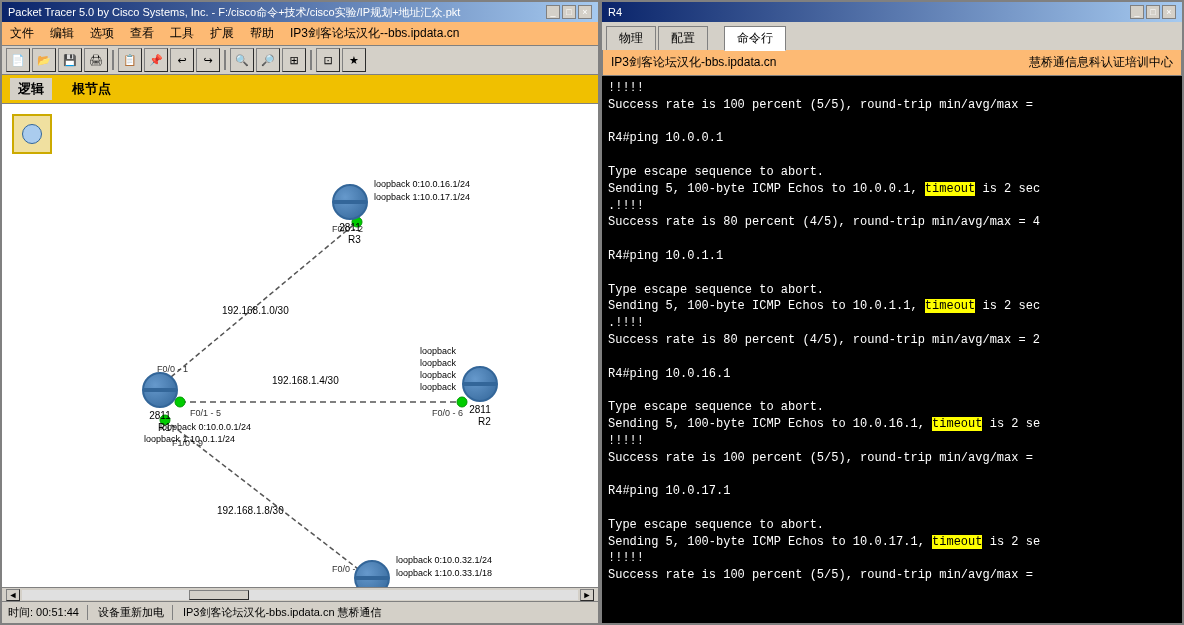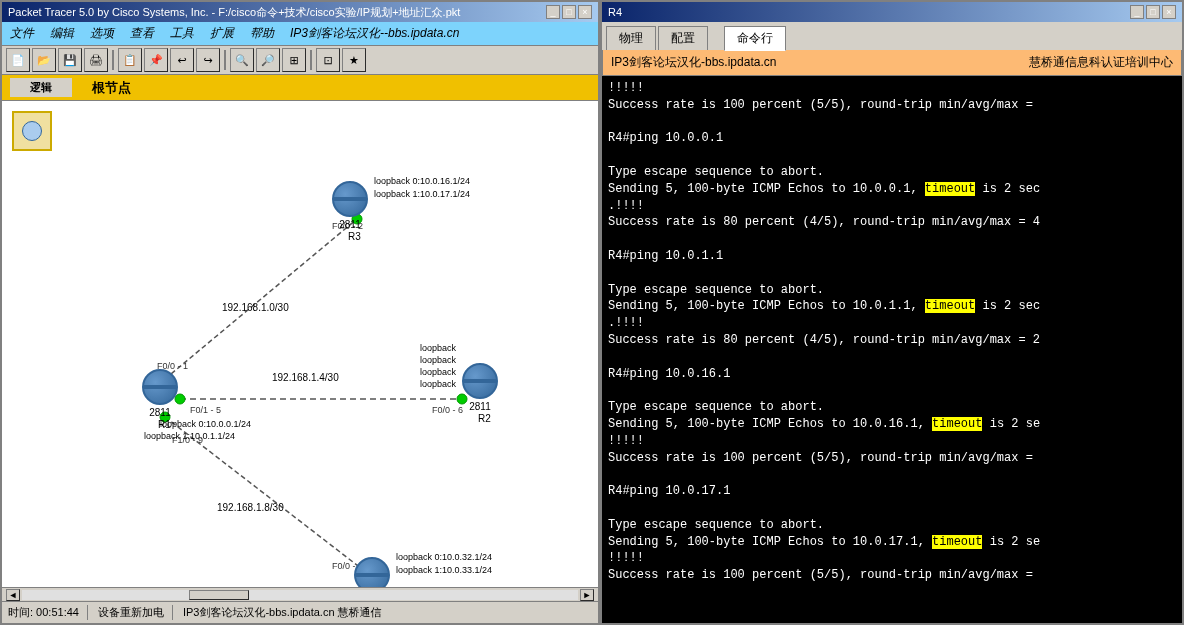--- a/index.html
+++ b/index.html
@@ -58,27 +58,26 @@
       border: 1px solid #808080;
       font-size: 9px;
       display: flex;
       align-items: center;
       justify-content: center;
       cursor: pointer;
     }
 
     
     .menu-bar {
-      background: #7dd3fc;
+      background: #fdba74;
       padding: 2px 4px;
       display: flex;
       gap: 8px;
       font-size: 12px;
       border-bottom: 1px solid #808080;
-      font-style: italic;
     }
     .menu-item {
       padding: 1px 4px;
       cursor: pointer;
     }
 
     
     .toolbar {
       background: #d4d0c8;
       padding: 2px 4px;
@@ -287,21 +286,21 @@
     <div class="toolbar-sep"></div>
     <div class="toolbar-btn">🔍</div>
     <div class="toolbar-btn">🔎</div>
     <div class="toolbar-btn">⊞</div>
     <div class="toolbar-sep"></div>
     <div class="toolbar-btn">⊡</div>
     <div class="toolbar-btn">★</div>
   </div>
 
   <div class="logic-bar">
-    <span style="background:#d4d0c8; padding:2px 20px; font-size:11px;">逻辑</span>
+    <span style="background:#d4d0c8; padding:2px 8px; font-size:13px;">逻辑</span>
     <span>根节点</span>
   </div>
 
   <div class="canvas-area">
     <svg class="topo-svg">
 
       <line x1="163" y1="278" x2="355" y2="118" stroke="#555" stroke-width="1.5" stroke-dasharray="5,3"></line>
 
       <line x1="178" y1="298" x2="460" y2="298" stroke="#555" stroke-width="1.5" stroke-dasharray="6,4"></line>
 
@@ -350,21 +349,21 @@
       <div style="position:absolute; right:42px; top:-20px; font-size:9px; white-space:nowrap; text-align:right;">loopback</div>
       <div style="position:absolute; right:42px; top:-8px; font-size:9px; white-space:nowrap; text-align:right;">loopback</div>
       <div style="position:absolute; right:42px; top:4px; font-size:9px; white-space:nowrap; text-align:right;">loopback</div>
       <div style="position:absolute; right:42px; top:16px; font-size:9px; white-space:nowrap; text-align:right;">loopback</div>
     </div>
 
     <div class="router" style="left:352px; top:456px;">
       <div class="router-icon"></div>
 
       <div style="position:absolute; left:42px; top:-5px; font-size:9px; white-space:nowrap;">loopback 0:10.0.32.1/24</div>
-      <div style="position:absolute; left:42px; top:8px; font-size:9px; white-space:nowrap;">loopback 1:10.0.33.1/24</div>
+      <div style="position:absolute; left:42px; top:8px; font-size:9px; white-space:nowrap;">loopback 1:10.0.33.1/18</div>
     </div>
 
     <div style="position:absolute; top:10px; left:10px; width:40px; height:40px; border:2px solid #ccaa00; background:#f0e0a0; display:flex; align-items:center; justify-content:center;">
       <div style="width:20px; height:20px; border-radius:50%; background:#aaccee; border:1px solid #336699;"></div>
     </div>
   </div>
 
   <div class="scroll-area">
     <div style="width:100%; display:flex; align-items:center; padding:0 4px;">
       <div style="width:14px; height:12px; background:#d4d0c8; border:1px outset #808080; cursor:pointer; font-size:9px; display:flex; align-items:center; justify-content:center;">◄</div>

